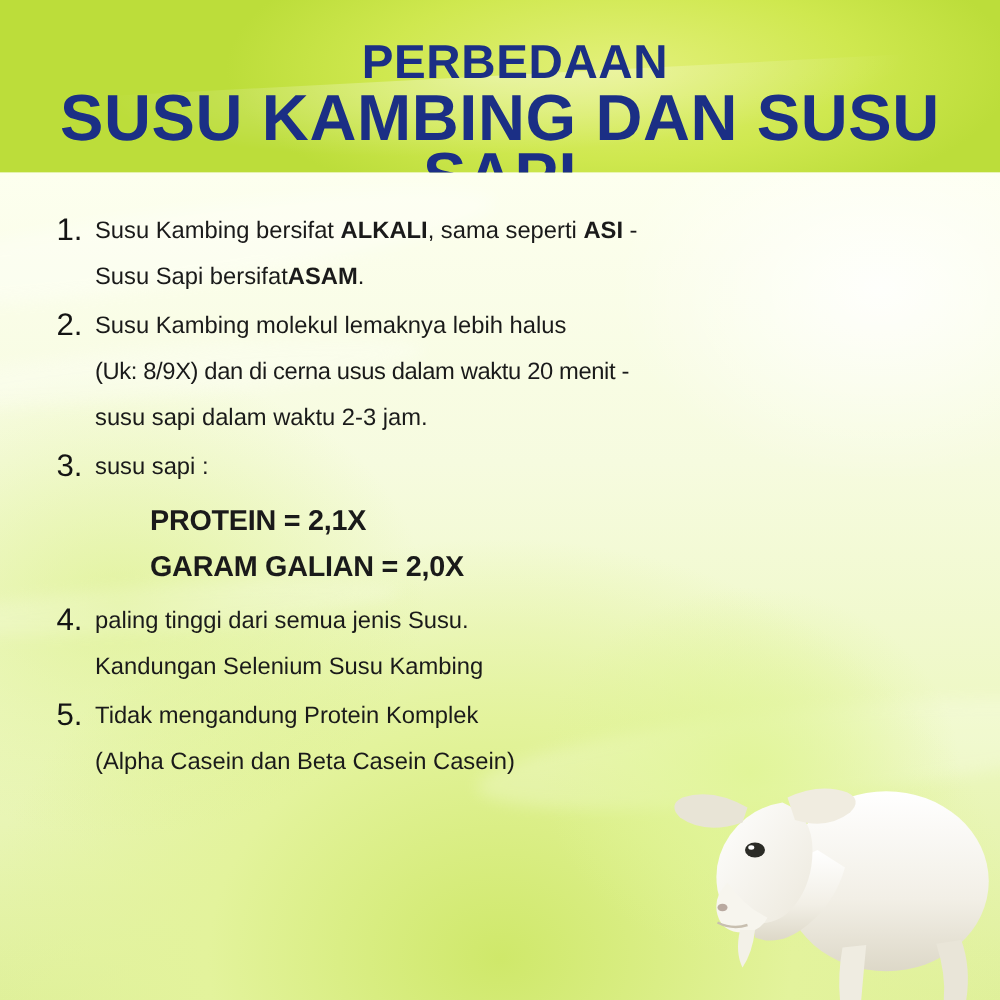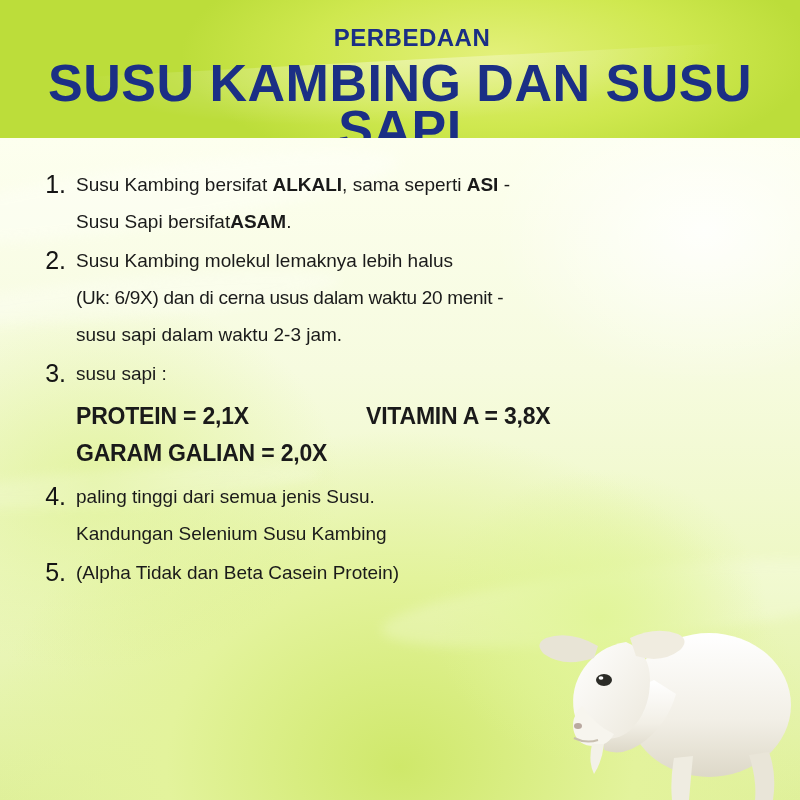--- a/index.html
+++ b/index.html
@@ -45,22 +45,22 @@
   }
   .header-title {
     position: relative;
     z-index: 2;
     text-align: center;
     color: #1b2f85;
     font-weight: bold;
     letter-spacing: 0.5px;
   }
   .title-line1 {
-    padding-top: 16px;
-    font-size: 24px;
+    padding-top: 28px;
+    font-size: 38px;
     line-height: 44px;
     margin-left: 24px;
   }
   .title-line2 {
     font-size: 52px;
     line-height: 46px;
   }
 
   
   .body-bg {
@@ -149,20 +149,21 @@
   }
   .nrow {
     display: flex;
     line-height: 37px;
   }
   .ncell {
     font-size: 23px;
     font-weight: bold;
     letter-spacing: -0.2px;
     white-space: nowrap;
+    margin-left: 44px;
   }
   .ncell.left { width: 290px; flex: 0 0 290px; }
   .ncell.right { flex: 1 1 auto; }
 </style>
 </head>
 <body>
 
 <div class="poster">
 
   <div class="header">
@@ -226,50 +227,50 @@
       <div class="lines">
         <div class="line">Susu Kambing bersifat <b>ALKALI</b>, sama seperti <b>ASI</b> -</div>
         <div class="line">Susu Sapi bersifat<b>ASAM</b>.</div>
       </div>
     </div>
 
     <div class="item">
       <div class="num">2.</div>
       <div class="lines">
         <div class="line">Susu Kambing molekul lemaknya lebih halus</div>
-        <div class="line tight">(Uk: 6/9X) dan di cerna usus dalam waktu 20 menit -</div>
+        <div class="line tight">(Uk: 8/9X) dan di cerna usus dalam waktu 20 menit -</div>
         <div class="line">susu sapi dalam waktu 2-3 jam.</div>
       </div>
     </div>
 
     <div class="item">
       <div class="num">3.</div>
       <div class="lines">
         <div class="line">susu sapi :</div>
         <div class="nutrients">
           <div class="nrow">
             <div class="ncell left">PROTEIN = 2,1X</div>
-            <div class="ncell right">VITAMIN A = 3,8X</div>
           </div>
           <div class="nrow">
             <div class="ncell right">GARAM GALIAN = 2,0X</div>
           </div>
         </div>
       </div>
     </div>
 
     <div class="item">
       <div class="num">4.</div>
       <div class="lines">
         <div class="line">paling tinggi dari semua jenis Susu.</div>
         <div class="line">Kandungan Selenium Susu Kambing</div>
       </div>
     </div>
 
     <div class="item">
       <div class="num">5.</div>
       <div class="lines">
-        <div class="line">(Alpha Tidak dan Beta Casein Protein)</div>
+        <div class="line">Tidak mengandung Protein Komplek</div>
+        <div class="line">(Alpha Casein dan Beta Casein Casein)</div>
       </div>
     </div>
 
   </div>
 </div>
 
 </body></html>

